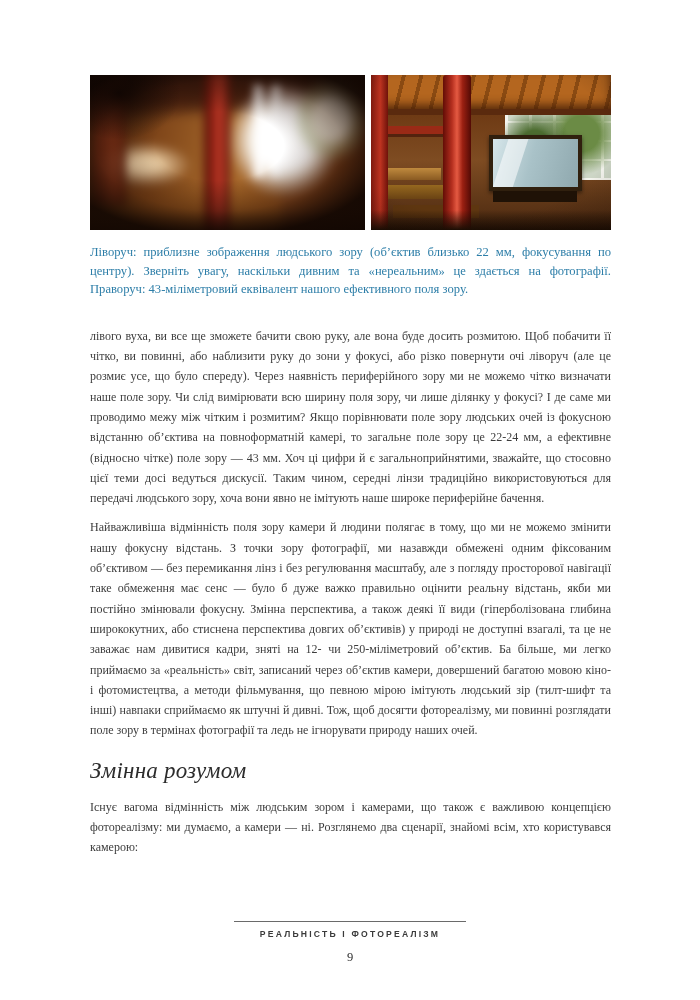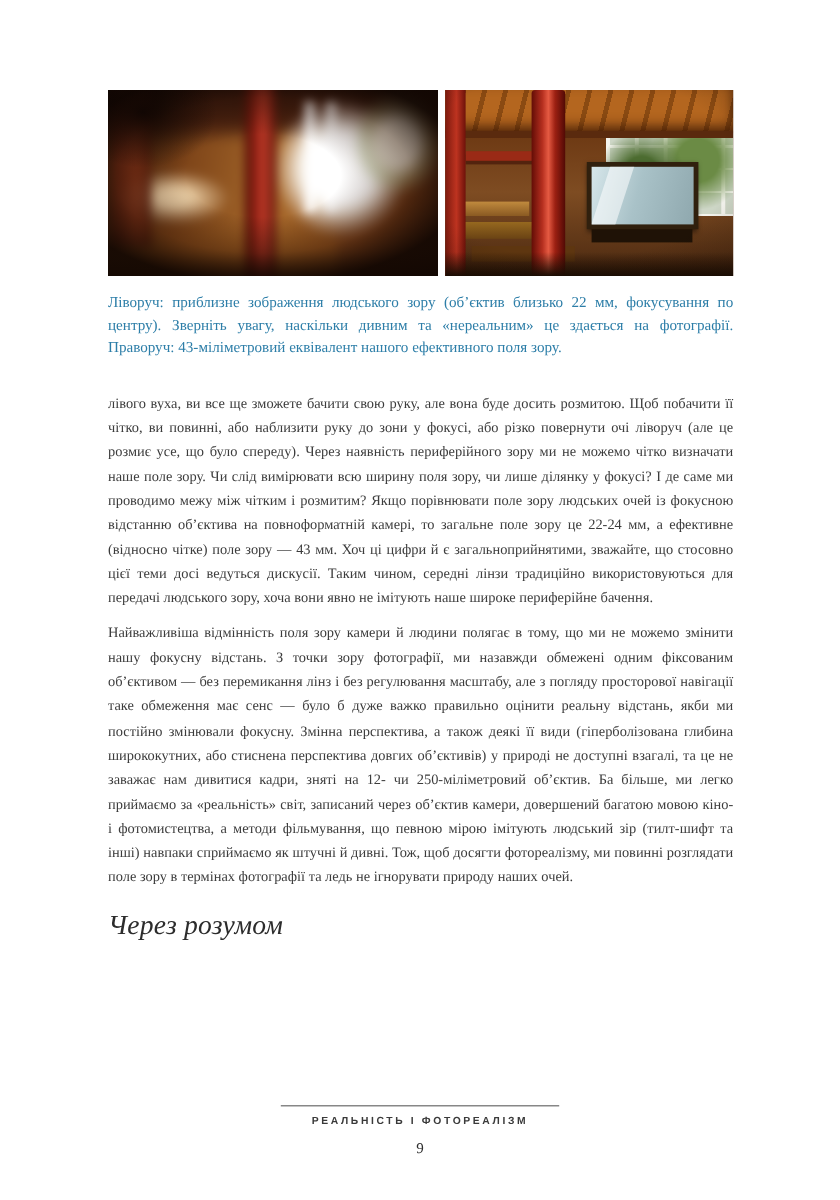--- a/index.html
+++ b/index.html
@@ -145,21 +145,22 @@
         <div class="layer pr-floor"></div>
         <div class="layer pr-shade"></div>
       </div>
     </div>
 
     <p class="caption">Ліворуч: приблизне зображення людського зору (об’єктив близько 22 мм, фокусування по центру). Зверніть увагу, наскільки дивним та «нереальним» це здається на фотографії. Праворуч: 43-міліметровий еквівалент нашого ефективного поля зору.</p>
 
     <div class="bodytext">
       <p>лівого вуха, ви все ще зможете бачити свою руку, але вона буде досить розмитою. Щоб побачити її чітко, ви повинні, або наблизити руку до зони у фокусі, або різко повернути очі ліворуч (але це розмиє усе, що було спереду). Через наявність периферійного зору ми не можемо чітко визначати наше поле зору. Чи слід вимірювати всю ширину поля зору, чи лише ділянку у фокусі? І де саме ми проводимо межу між чітким і розмитим? Якщо порівнювати поле зору людських очей із фокусною відстанню об’єктива на повноформатній камері, то загальне поле зору це 22-24 мм, а ефективне (відносно чітке) поле зору — 43 мм. Хоч ці цифри й є загальноприйнятими, зважайте, що стосовно цієї теми досі ведуться дискусії. Таким чином, середні лінзи традиційно використовуються для передачі людського зору, хоча вони явно не імітують наше широке периферійне бачення.</p>
       <p>Найважливіша відмінність поля зору камери й людини полягає в тому, що ми не можемо змінити нашу фокусну відстань. З точки зору фотографії, ми назавжди обмежені одним фіксованим об’єктивом — без перемикання лінз і без регулювання масштабу, але з погляду просторової навігації таке обмеження має сенс — було б дуже важко правильно оцінити реальну відстань, якби ми постійно змінювали фокусну. Змінна перспектива, а також деякі її види (гіперболізована глибина ширококутних, або стиснена перспектива довгих об’єктивів) у природі не доступні взагалі, та це не заважає нам дивитися кадри, зняті на 12- чи 250-міліметровий об’єктив. Ба більше, ми легко приймаємо за «реальність» світ, записаний через об’єктив камери, довершений багатою мовою кіно- і фотомистецтва, а методи фільмування, що певною мірою імітують людський зір (тилт-шифт та інші) навпаки сприймаємо як штучні й дивні. Тож, щоб досягти фотореалізму, ми повинні розглядати поле зору в термінах фотографії та ледь не ігнорувати природу наших очей.</p>
-      <h2 class="section-heading">Через розумом</h2>
+      <h2 class="section-heading">Змінна розумом</h2>
+      <p>Існує вагома відмінність між людським зором і камерами, що також є важливою концепцією фотореалізму: ми думаємо, а камери — ні. Розглянемо два сценарії, знайомі всім, хто користувався камерою:</p>
     </div>
   </div>
 
   <div class="footer">
     <div class="footer-rule"></div>
     <div class="running-title">РЕАЛЬНІСТЬ І ФОТОРЕАЛІЗМ</div>
     <div class="page-number">9</div>
   </div>
 </div>
 

